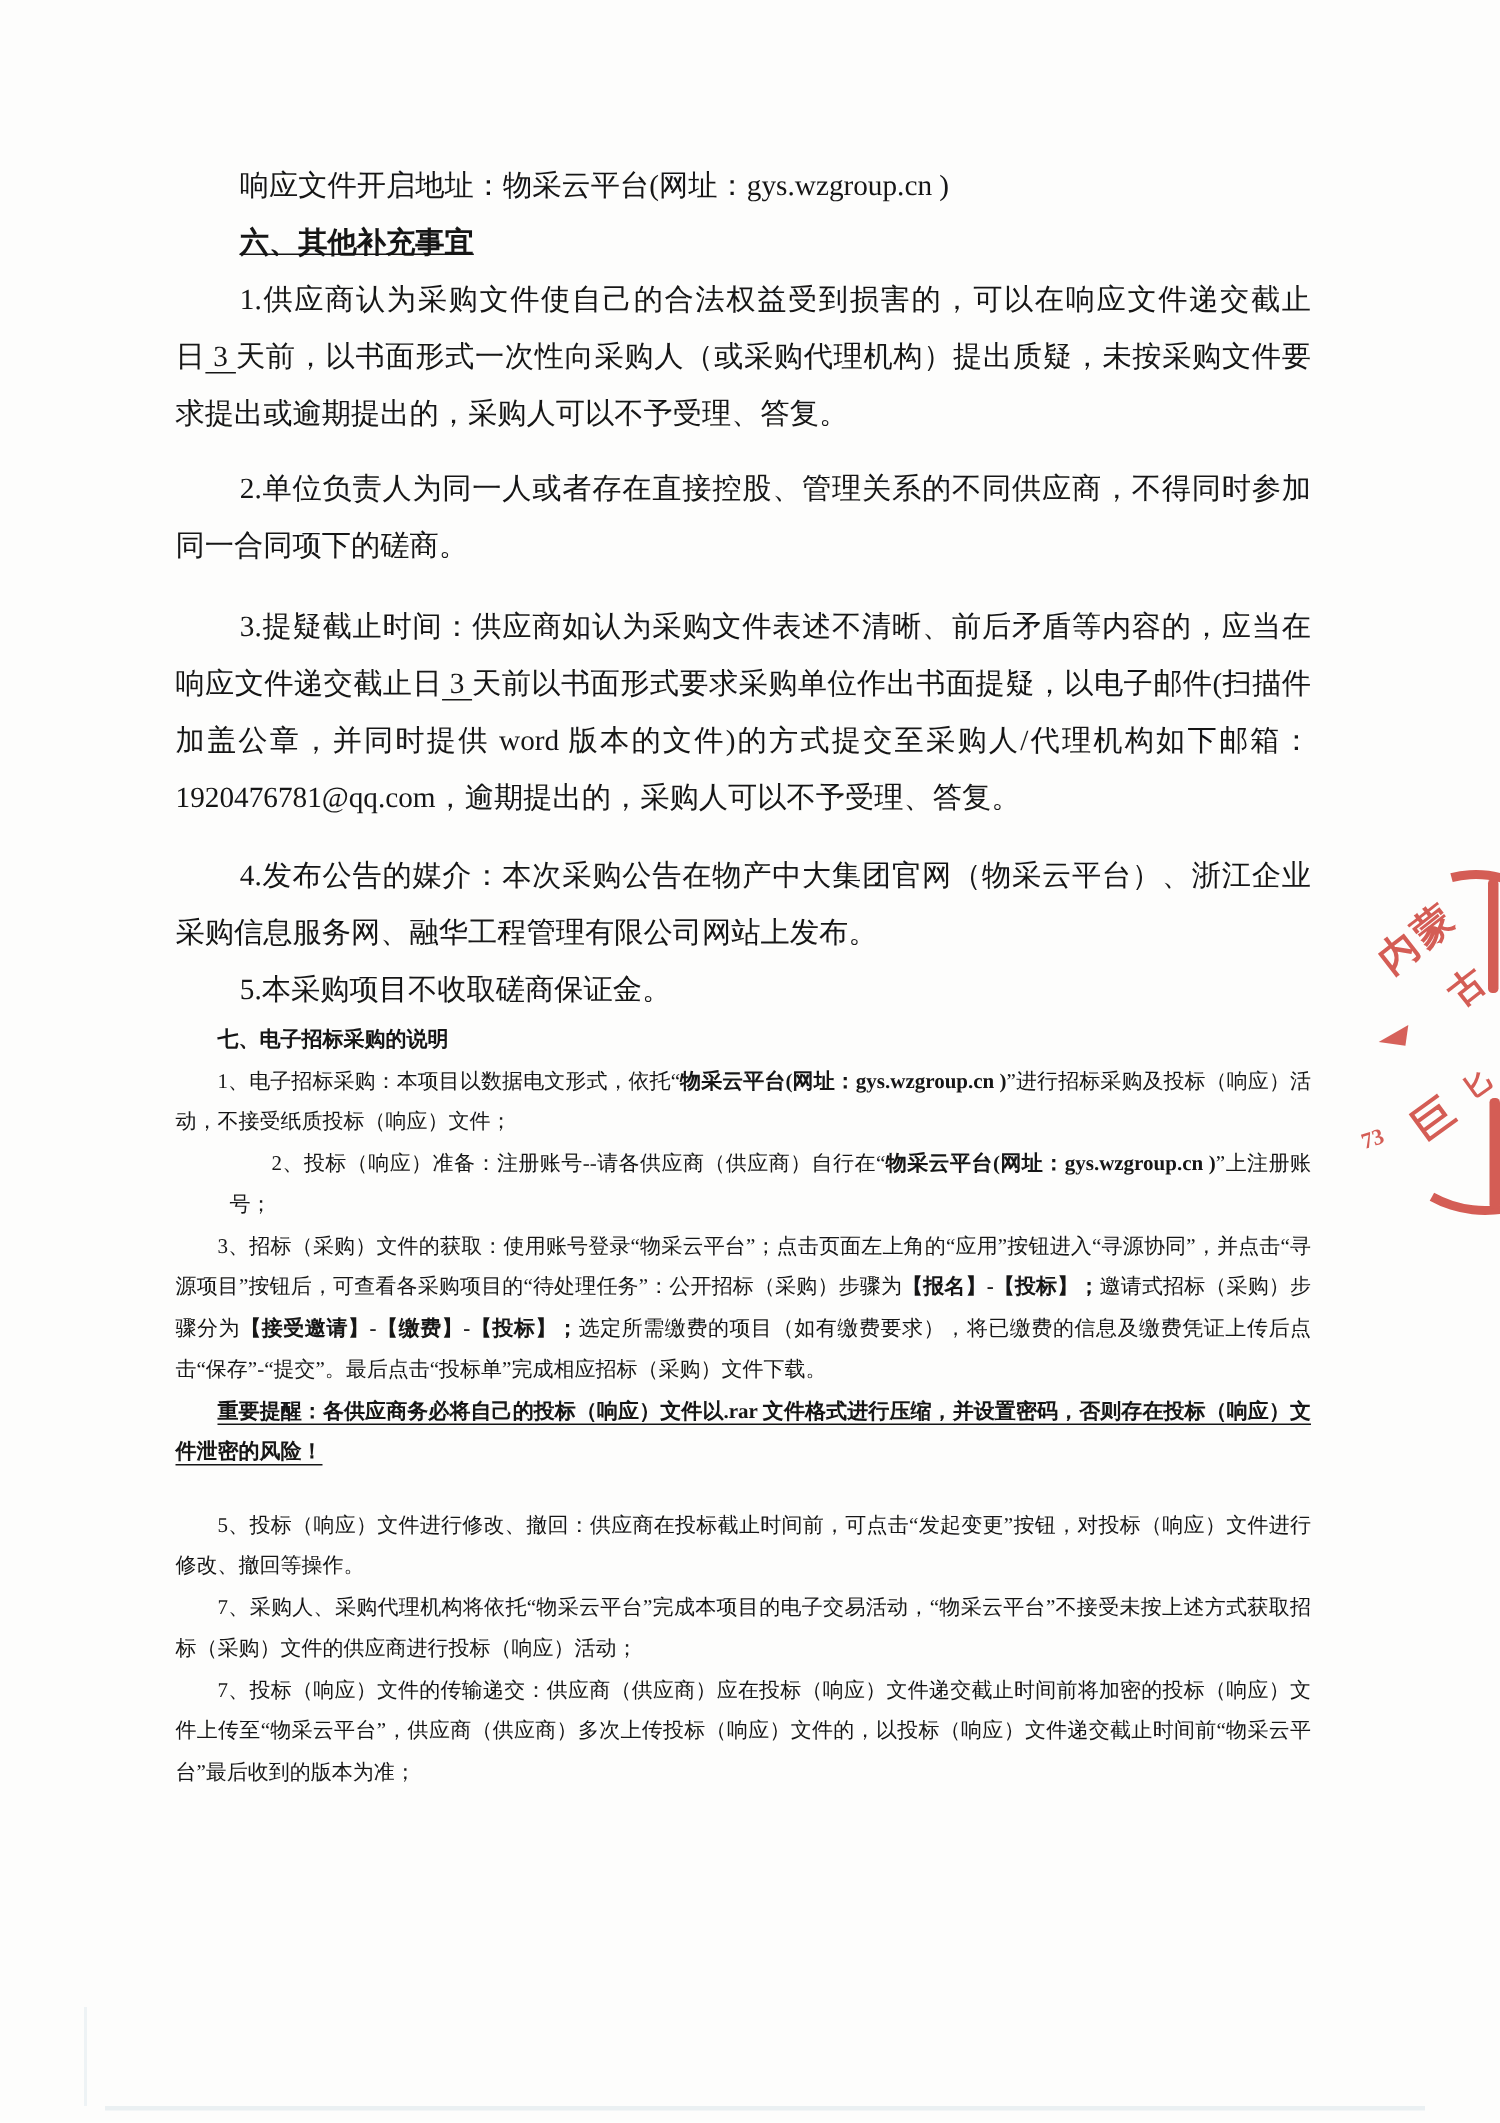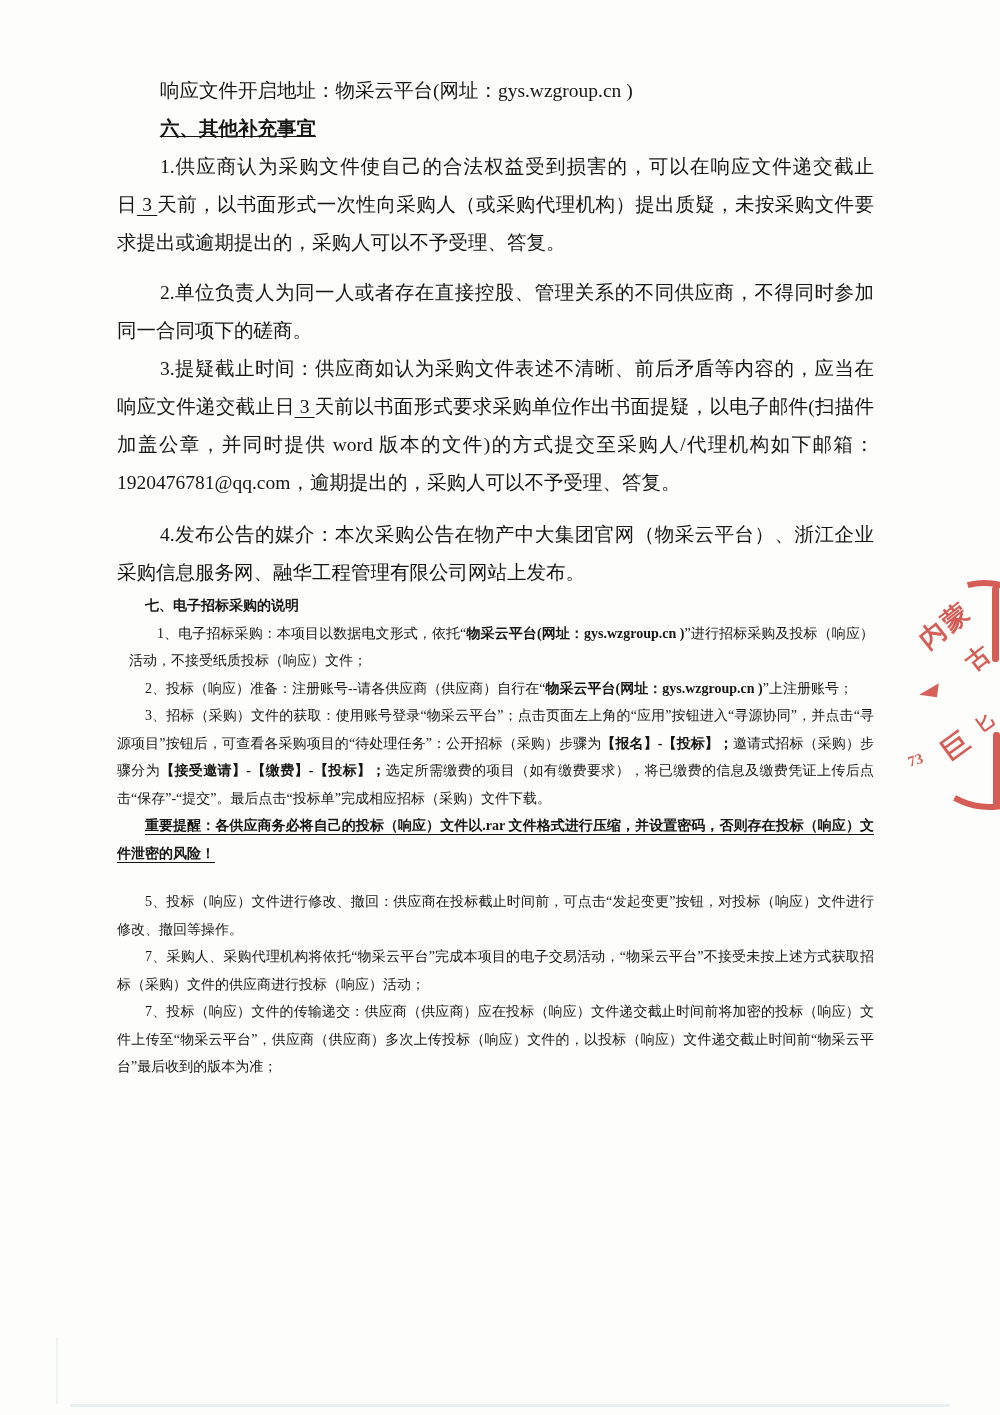--- a/index.html
+++ b/index.html
@@ -6,21 +6,21 @@
   .page{
     position:relative;
     width:1000px;height:1415px;
     background:#fdfdfc;
     overflow:hidden;
     color:#161616;
     font-family:"Liberation Serif","DejaVu Serif",serif;
   }
   .doc{
     position:absolute;
-    left:117px;top:72px;width:757px;
+    left:117px;top:106px;width:757px;
   }
   .doc p{margin:0;text-align:justify;}
   .s6{font-size:19.5px;line-height:38px;}
   .s7{font-size:14px;line-height:27.5px;}
   .h{font-weight:700;}
   .b{font-weight:700;}
   .u{text-decoration:underline;text-underline-offset:4px;}
   .mb6{margin-bottom:6px;}
   .mb4{margin-bottom:4px;}
   .mb2{margin-bottom:2px;}
@@ -62,25 +62,26 @@
 </head>
 <body>
 
 <div class="page">
 
   <main class="doc" id="doc-body" style="color: rgb(22, 22, 22);">
       <p class="s6 mb6" style="text-indent: 2.2em;"><span>响应文件开启地址：物采云平台(网址：gys.wzgroup.cn )</span></p>
       <p class="s6 h mb4" style="text-indent: 2.2em; text-decoration: underline;"><span class="b">六、其他补充事宜</span></p>
       <p class="s6 mb2" style="text-indent: 2.2em;"><span>1.供应商认为采购文件使自己的合法权益受到损害的，可以在响应文件递交截止日</span><span class="u">&nbsp;3&nbsp;</span><span>天前，以书面形式一次性向采购人（或采购代理机构）提出质疑，未按采购文件要求提出或逾期提出的，采购人可以不予受理、答复。</span></p>
       <p class="s6 mb2" style="text-indent: 2.2em; margin-top: 12px;"><span>2.单位负责人为同一人或者存在直接控股、管理关系的不同供应商，不得同时参加同一合同项下的磋商。</span></p>
-      <p class="s6 mb2" style="text-indent: 2.2em;"><span>3.提疑截止时间：供应商如认为采购文件表述不清晰、前后矛盾等内容的，应当在响应文件递交截止日</span><span class="u">&nbsp;3&nbsp;</span><span>天前以书面形式要求采购单位作出书面提疑，以电子邮件(扫描件加盖公章，并同时提供 word 版本的文件)的方式提交至采购人/代理机构如下邮箱：1920476781@qq.com，逾期提出的，采购人可以不予受理、答复。</span></p>
+      <p class="s6 mb2" style="text-indent: 2.2em; margin-top: 16px;"><span>3.提疑截止时间：供应商如认为采购文件表述不清晰、前后矛盾等内容的，应当在响应文件递交截止日</span><span class="u">&nbsp;3&nbsp;</span><span>天前以书面形式要求采购单位作出书面提疑，以电子邮件(扫描件加盖公章，并同时提供 word 版本的文件)的方式提交至采购人/代理机构如下邮箱：1920476781@qq.com，逾期提出的，采购人可以不予受理、答复。</span></p>
       <p class="s6 mb2" style="text-indent: 2.2em; margin-top: 14px;"><span>4.发布公告的媒介：本次采购公告在物产中大集团官网（物采云平台）、浙江企业采购信息服务网、融华工程管理有限公司网站上发布。</span></p>
+      <p class="s6 mb2" style="text-indent: 2.2em;"><span>5.本采购项目不收取磋商保证金。</span></p>
       <p class="s7 h mt6" style="text-indent: 2em;"><span class="b">七、电子招标采购的说明</span></p>
-      <p class="s7" style="text-indent: 2em; margin-left: 12px;"><span>1、电子招标采购：本项目以数据电文形式，依托“</span><span class="b">物采云平台(网址：gys.wzgroup.cn )</span><span>”进行招标采购及投标（响应）活动，不接受纸质投标（响应）文件；</span></p>
-      <p class="s7" style="text-indent: 2em;"><span>2、投标（响应）准备：注册账号--请各供应商（供应商）自行在“</span><span class="b">物采云平台(网址：gys.wzgroup.cn )</span><span>”上注册账号；</span></p>
+      <p class="s7" style="text-indent: 2em;"><span>1、电子招标采购：本项目以数据电文形式，依托“</span><span class="b">物采云平台(网址：gys.wzgroup.cn )</span><span>”进行招标采购及投标（响应）活动，不接受纸质投标（响应）文件；</span></p>
+      <p class="s7" style="text-indent: 2em; margin-left: 36px;"><span>2、投标（响应）准备：注册账号--请各供应商（供应商）自行在“</span><span class="b">物采云平台(网址：gys.wzgroup.cn )</span><span>”上注册账号；</span></p>
       <p class="s7" style="text-indent: 2em;"><span>3、招标（采购）文件的获取：使用账号登录“物采云平台”；点击页面左上角的“应用”按钮进入“寻源协同”，并点击“寻源项目”按钮后，可查看各采购项目的“待处理任务”：公开招标（采购）步骤为</span><span class="b">【报名】-【投标】；</span><span>邀请式招标（采购）步骤分为</span><span class="b">【接受邀请】-【缴费】-【投标】；</span><span>选定所需缴费的项目（如有缴费要求），将已缴费的信息及缴费凭证上传后点击“保存”-“提交”。最后点击“投标单”完成相应招标（采购）文件下载。</span></p>
       <p class="s7" style="text-indent: 2em;"><span class="b u">重要提醒：各供应商务必将自己的投标（响应）文件以.rar 文件格式进行压缩，并设置密码，否则存在投标（响应）文件泄密的风险！</span></p>
       <p class="s7" style="text-indent: 2em; margin-top: 21px;"><span>5、投标（响应）文件进行修改、撤回：供应商在投标截止时间前，可点击“发起变更”按钮，对投标（响应）文件进行修改、撤回等操作。</span></p>
       <p class="s7" style="text-indent: 2em;"><span>7、采购人、采购代理机构将依托“物采云平台”完成本项目的电子交易活动，“物采云平台”不接受未按上述方式获取招标（采购）文件的供应商进行投标（响应）活动；</span></p>
       <p class="s7" style="text-indent: 2em;"><span>7、投标（响应）文件的传输递交：供应商（供应商）应在投标（响应）文件递交截止时间前将加密的投标（响应）文件上传至“物采云平台”，供应商（供应商）多次上传投标（响应）文件的，以投标（响应）文件递交截止时间前“物采云平台”最后收到的版本为准；</span></p>
     </main>
 
   <div class="stamp stamp-top">
     <span class="arc-top"></span>
     <span class="edge-bar-top"></span>

